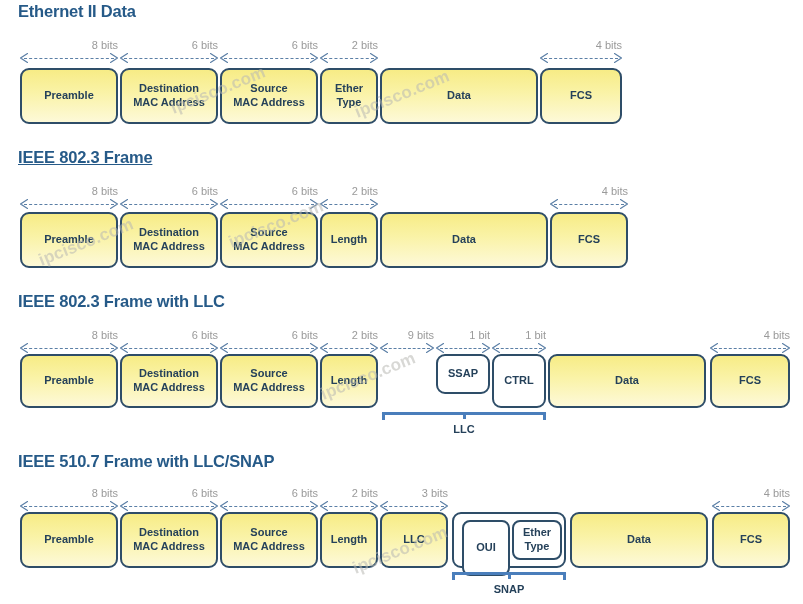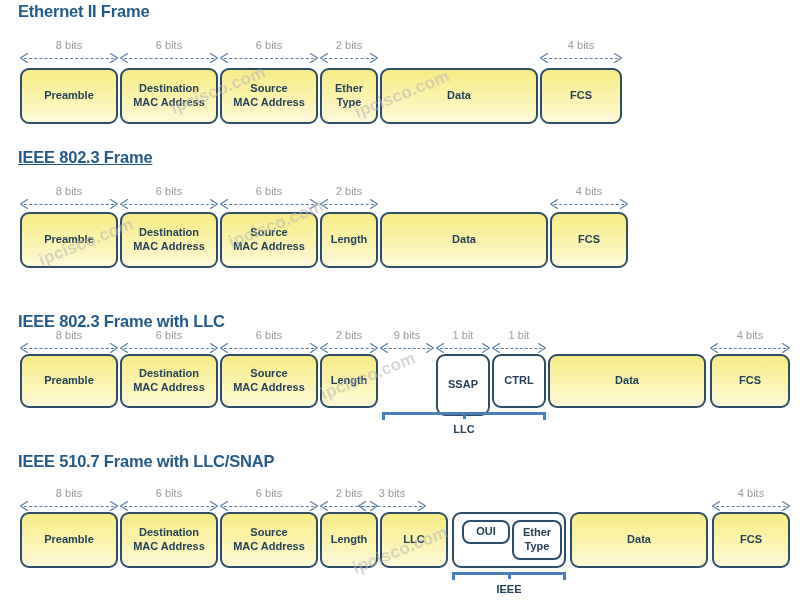--- a/index.html
+++ b/index.html
@@ -53,21 +53,21 @@
   .dim {
     position: absolute;
     height: 26px;
     box-sizing: border-box;
   }
   .dim-label {
     position: absolute;
     top: -1px;
     left: 0;
     width: 100%;
-    text-align: center;
+    text-align: right;
     font-size: 11px;
     color: #9a9a9a;
     font-family: "Liberation Sans", sans-serif;
     white-space: nowrap;
   }
   .dim-line {
     position: absolute;
     left: 4px;
     right: 4px;
     top: 18px;
@@ -154,21 +154,21 @@
     font-weight: 700;
     color: #25415a;
     white-space: nowrap;
   }
 </style>
 </head>
 <body>
 
 <div id="canvas">
     <div class="frame-group" style="top: 0px;">
-      <div class="frame-title" style="top: 2px;">Ethernet II Frame</div>
+      <div class="frame-title" style="top: 2px;">Ethernet II Data</div>
       <div class="dim-row" style="top: 40px;">
         <div class="dim" style="left: 20px; width: 98px;">
           <div class="dim-line"></div>
           <div class="dim-arrow left">
             <svg width="8" height="10" viewBox="0 0 8 10">
               <path d="M7.5,0.5 L0.5,5 L7.5,9.5" fill="none" stroke="#5b7fa6" stroke-width="1.2" stroke-linecap="round" stroke-linejoin="round"></path>
             </svg>
           </div>
           <div class="dim-arrow right">
             <svg width="8" height="10" viewBox="0 0 8 10">
@@ -344,21 +344,21 @@
         </div>
         <div class="fbox" style="left: 380px; width: 168px; height: 56px;">
           <span class="lbl">Data</span>
         </div>
         <div class="fbox" style="left: 550px; width: 78px; height: 56px;">
           <span class="lbl">FCS</span>
         </div>
       </div>
     </div>
     <div class="frame-group" style="top: 0px;">
-      <div class="frame-title" style="top: 292px; margin-top: 20px;">IEEE 802.3 Frame with LLC</div>
+      <div class="frame-title" style="top: 292px;">IEEE 802.3 Frame with LLC</div>
       <div class="dim-row" style="top: 330px;">
         <div class="dim" style="left: 20px; width: 98px;">
           <div class="dim-line"></div>
           <div class="dim-arrow left">
             <svg width="8" height="10" viewBox="0 0 8 10">
               <path d="M7.5,0.5 L0.5,5 L7.5,9.5" fill="none" stroke="#5b7fa6" stroke-width="1.2" stroke-linecap="round" stroke-linejoin="round"></path>
             </svg>
           </div>
           <div class="dim-arrow right">
             <svg width="8" height="10" viewBox="0 0 8 10">
@@ -472,21 +472,21 @@
         </div>
         <div class="fbox" style="left: 120px; width: 98px; height: 54px;">
           <span class="lbl">Destination<br>MAC Address</span>
         </div>
         <div class="fbox" style="left: 220px; width: 98px; height: 54px;">
           <span class="lbl">Source<br>MAC Address</span>
         </div>
         <div class="fbox" style="left: 320px; width: 58px; height: 54px;">
           <span class="lbl">Length</span>
         </div>
-        <div class="fbox white" style="left: 436px; width: 54px; height: 62px;">
+        <div class="fbox white" style="left: 436px; width: 54px; height: 40px;">
           <span class="lbl">SSAP</span>
         </div>
         <div class="fbox white" style="left: 492px; width: 54px; height: 54px;">
           <span class="lbl">CTRL</span>
         </div>
         <div class="fbox" style="left: 548px; width: 158px; height: 54px;">
           <span class="lbl">Data</span>
         </div>
         <div class="fbox" style="left: 710px; width: 80px; height: 54px;">
           <span class="lbl">FCS</span>
@@ -552,21 +552,21 @@
               <path d="M7.5,0.5 L0.5,5 L7.5,9.5" fill="none" stroke="#5b7fa6" stroke-width="1.2" stroke-linecap="round" stroke-linejoin="round"></path>
             </svg>
           </div>
           <div class="dim-arrow right">
             <svg width="8" height="10" viewBox="0 0 8 10">
               <path d="M0.5,0.5 L7.5,5 L0.5,9.5" fill="none" stroke="#5b7fa6" stroke-width="1.2" stroke-linecap="round" stroke-linejoin="round"></path>
             </svg>
           </div>
           <div class="dim-label">2 bits</div>
         </div>
-        <div class="dim" style="left: 358px; width: 68px;">
+        <div class="dim" style="left: 380px; width: 68px;">
           <div class="dim-line"></div>
           <div class="dim-arrow left">
             <svg width="8" height="10" viewBox="0 0 8 10">
               <path d="M7.5,0.5 L0.5,5 L7.5,9.5" fill="none" stroke="#5b7fa6" stroke-width="1.2" stroke-linecap="round" stroke-linejoin="round"></path>
             </svg>
           </div>
           <div class="dim-arrow right">
             <svg width="8" height="10" viewBox="0 0 8 10">
               <path d="M0.5,0.5 L7.5,5 L0.5,9.5" fill="none" stroke="#5b7fa6" stroke-width="1.2" stroke-linecap="round" stroke-linejoin="round"></path>
             </svg>
@@ -604,34 +604,34 @@
         <div class="fbox" style="left: 380px; width: 68px; height: 56px;">
           <span class="lbl">LLC</span>
         </div>
         <div class="fbox" style="left: 570px; width: 138px; height: 56px;">
           <span class="lbl">Data</span>
         </div>
         <div class="fbox" style="left: 712px; width: 78px; height: 56px;">
           <span class="lbl">FCS</span>
         </div>
         <div class="snap-wrap" style="left: 452px; width: 114px; height: 56px;">
-          <div class="fbox white" style="left: 8px; width: 48px; top: 6px; height: 24px;">
+          <div class="fbox white" style="left: 8px; width: 48px; top: 6px; height: 56px;">
             <span class="lbl">OUI</span>
           </div>
           <div class="fbox white" style="left: 58px; width: 50px; top: 6px; height: 40px;">
             <span class="lbl">Ether<br>Type</span>
           </div>
         </div>
       </div>
       <div class="brace" style="left: 452px; width: 114px; top: 572px;">
         <div class="bar"></div>
         <div class="tick l"></div>
         <div class="tick m"></div>
         <div class="tick r"></div>
-        <div class="group-label">IEEE</div>
+        <div class="group-label">SNAP</div>
       </div>
     </div>
   </div>
 
 <div class="wm-layer" id="wm-layer">
     <div class="wm" style="left: 168px; top: 100px; font-size: 17px;">ipcisco.com</div>
     <div class="wm" style="left: 352px; top: 104px; font-size: 17px;">ipcisco.com</div>
     <div class="wm" style="left: 36px; top: 252px; font-size: 17px;">ipcisco.com</div>
     <div class="wm" style="left: 226px; top: 234px; font-size: 17px;">ipcisco.com</div>
     <div class="wm" style="left: 318px; top: 386px; font-size: 17px;">ipcisco.com</div>

